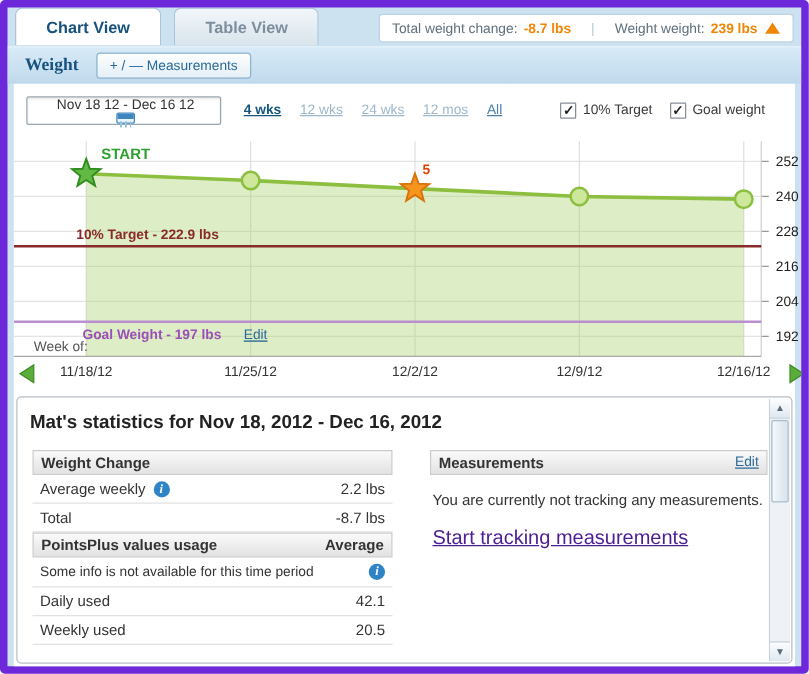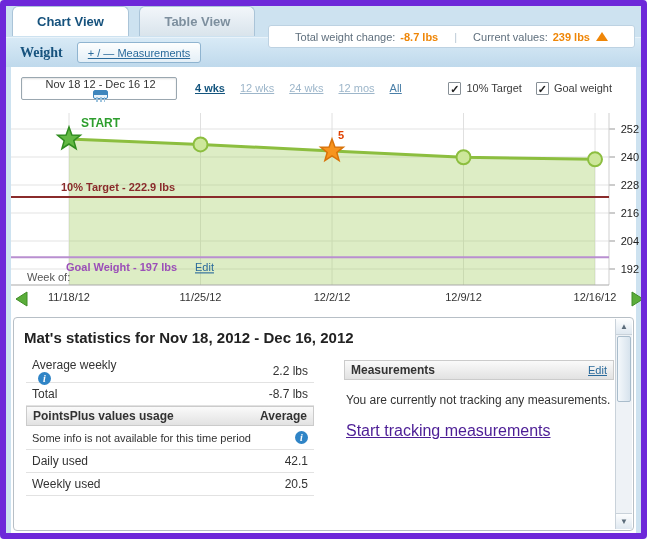--- a/index.html
+++ b/index.html
@@ -11,42 +11,42 @@
   
   .tab-row{ position:relative; height:31px; }
   .tab{
     display:inline-block; height:30px; line-height:30px; padding:0 24px;
     border:1px solid #aac4d8; border-bottom:none; border-radius:6px 6px 0 0;
     font-size:13px; font-weight:bold; margin-left:6px; cursor:pointer; vertical-align:bottom;
   }
   .tab.active{ background:#ffffff; color:#16527d; }
   .tab.inactive{ background:linear-gradient(#f2f6fa,#d9e4ec); color:#7d8f9e; }
   .summary-box{
-    position:absolute; right:6px; top:19px; height:23px; display:flex; align-items:center;
-    background:#ffffff; border:1px solid #bdd2e2; border-radius:3px; padding:0 26px;
+    position:absolute; right:6px; top:5px; height:23px; display:flex; align-items:center;
+    background:#ffffff; border:1px solid #bdd2e2; border-radius:3px; padding:0 10px;
     font-size:11px; white-space:nowrap;
   }
   .sum-label{ color:#5f6f7d; margin-right:5px; }
   .sum-value{ color:#ef8607; font-weight:bold; }
   .sum-sep{ color:#b8c7d4; margin:0 16px; }
   .scale-icon{
     width:0; height:0; margin-left:6px;
     border-left:6px solid transparent; border-right:6px solid transparent;
     border-bottom:9px solid #ef8607;
   }
   
   .weight-bar{
     height:30px; background:linear-gradient(#d8eaf6,#bfd9ec);
     border-top:1px solid #e9f3fa; display:flex; align-items:center; padding-left:14px;
   }
   .weight-title{ font-size:14px; font-weight:bold; color:#16527d;font-family:Liberation Serif, serif; }
   .measurements-btn{
     margin-left:14px; height:21px; padding:0 10px; font-size:11px; color:#2a6a9b;
     background:linear-gradient(#fdfefe,#e4eff7); border:1px solid #8fb4d0; border-radius:3px;
-    font-family:"Liberation Sans", sans-serif; cursor:pointer;text-decoration:underline;
+    font-family:"Liberation Sans", sans-serif; cursor:pointer;
   }
   
   .content{ margin:0 5px 6px; background:#ffffff; height:468px; position:relative; }
   .controls{ display:flex; align-items:center; padding:9px 10px 5px; height:38px; }
   .date-box{
     width:156px; height:23px; border:1px solid #9aa7b0; border-radius:2px; background:#fff;
     display:flex; align-items:center; justify-content:space-between; padding:0 4px 0 7px;
     font-size:11px; color:#333; cursor:pointer; box-shadow:inset 0 1px 2px rgba(0,0,0,.12);flex-direction:column;
   }
   .cal-icon{ width:15px; height:14px; border:1px solid #3f86bd; border-radius:2px; background:
@@ -75,21 +75,21 @@
   .col-right{ position:absolute; left:330px; top:42px; width:270px; }
   .sec-header{
     height:20px; background:linear-gradient(#fafafa,#e2e2e2); border:1px solid #cbcbcb;
     display:flex; justify-content:space-between; align-items:center; padding:0 6px;
     font-size:12px; font-weight:bold; color:#333;
   }
   .stat-row{
     height:23px; display:flex; justify-content:space-between; align-items:center;
     padding:0 6px; border-bottom:1px solid #e2e2e2; font-size:12px; color:#333;
   }
-  .stat-row .lbl{ display:flex; align-items:flex-start;flex-direction:column; }
+  .stat-row .lbl{ display:flex; align-items:center; }
   .notice{ height:24px; font-size:11px;gap:24px; }
   .italic{ }
   .info-icon{
     display:inline-block; width:13px; height:13px; border-radius:50%; background:#2f84c6;
     color:#fff; font-size:10px; font-weight:bold; font-style:italic; line-height:13px;
     text-align:center; margin-left:6px; font-family:"Liberation Serif", serif; cursor:pointer;
   }
   .edit-link{ font-size:11px; font-weight:normal; color:#2a6a9b; text-decoration:underline; cursor:pointer; }
   .meas-body{ font-size:12px; color:#333; margin:13px 2px 0; }
   .meas-link{ display:inline-block; margin:15px 2px 14px; font-size:16px; color:#4c1d95; text-decoration:underline; cursor:pointer; }
@@ -112,21 +112,21 @@
     <div class="tab active">
       <span>Chart View</span>
     </div>
     <div class="tab inactive">
       <span>Table View</span>
     </div>
     <div class="summary-box">
       <span class="sum-label">Total weight change:</span>
       <span class="sum-value">-8.7 lbs</span>
       <span class="sum-sep">|</span>
-      <span class="sum-label">Current values:</span>
+      <span class="sum-label">Weight weight:</span>
       <span class="sum-value">239 lbs</span>
       <span class="scale-icon"></span>
     </div>
   </div>
 
   <div class="weight-bar">
     <span class="weight-title">Weight</span>
     <button class="measurements-btn">+ / — Measurements</button>
   </div>
 
@@ -204,20 +204,23 @@
           <text x="584" y="196" text-anchor="middle" font-size="11" fill="#333">12/16/12</text>
           <polygon points="16,187 16,201 5,194" fill="#5aad3a" stroke="#3f8c26" cursor="pointer"></polygon>
           <polygon points="621,187 621,201 632,194" fill="#5aad3a" stroke="#3f8c26" cursor="pointer"></polygon>
         </svg>
     </div>
 
     <div class="stats-panel">
       <div class="stats-title">Mat's statistics for Nov 18, 2012 - Dec 16, 2012</div>
 
       <div class="col-left">
+        <div class="sec-header">
+          <span>Weight Change</span>
+        </div>
         <div class="stat-row">
           <span class="lbl">
             <span>Average weekly</span>
             <span class="info-icon">i</span>
           </span>
           <span>2.2 lbs</span>
         </div>
         <div class="stat-row">
           <span class="lbl">Total</span>
           <span>-8.7 lbs</span>

